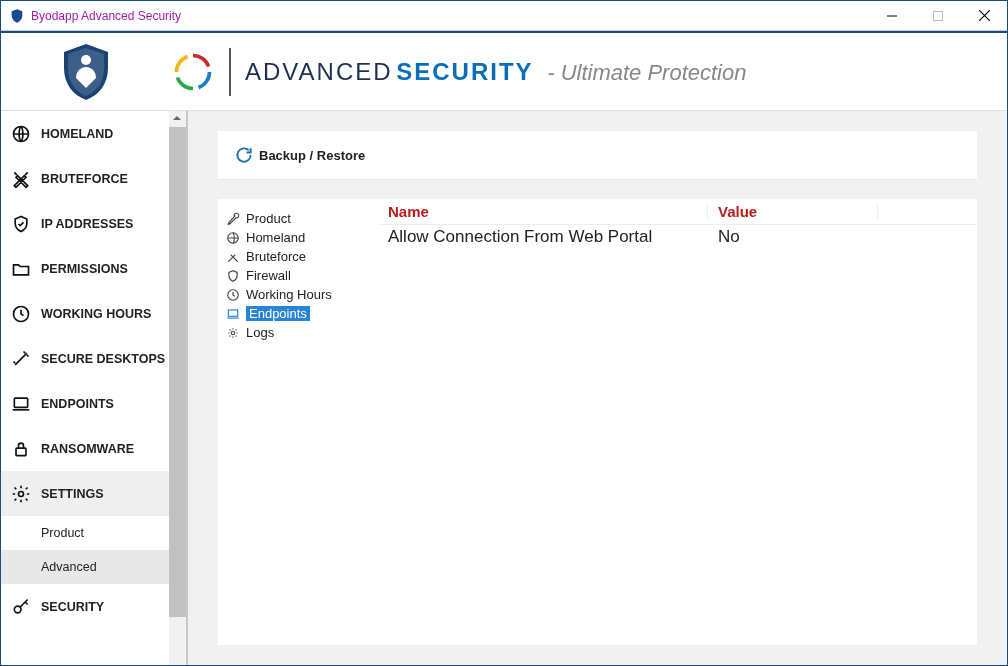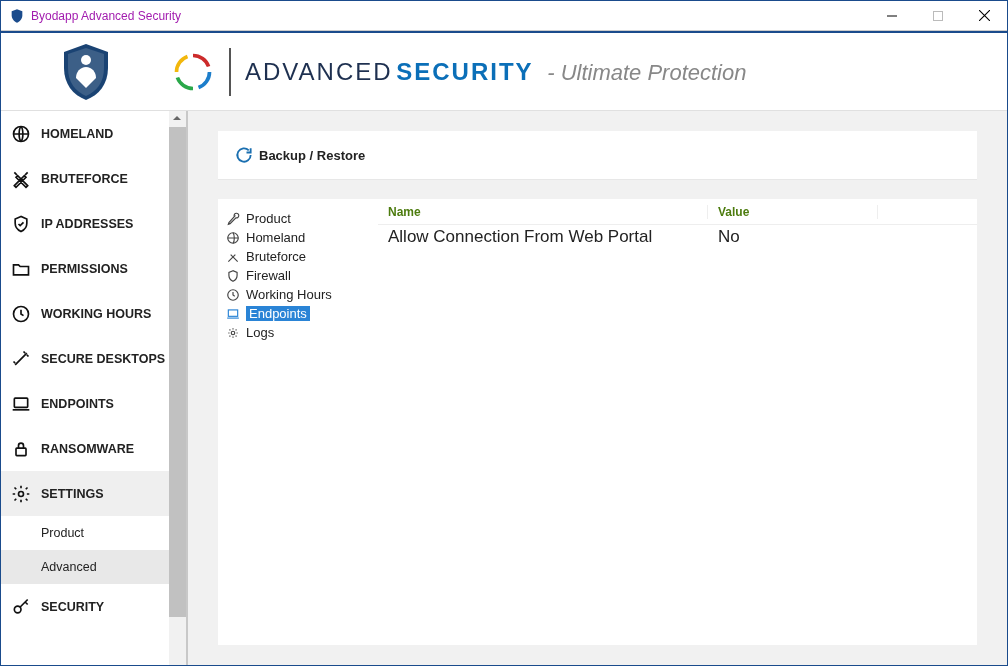--- a/index.html
+++ b/index.html
@@ -31,21 +31,21 @@
   .content { flex:1; background:#f1f1f1; padding: 20px 30px 20px 30px; display:flex; flex-direction:column; gap:20px; min-width:0; border-left: 2px solid #c8c8c8; }
   .panel { background:#fff; }
   .panel.toolbar { height:48px; display:flex; align-items:center; padding:8px 16px; gap:5px;  box-shadow: 0 1px 0 rgba(0,0,0,0.04);}
   .panel.main { flex:1; display:flex; }
   .tree { width:160px; padding:10px 6px; font-size:13px; color:#222;}
   .tree-item { display:flex; align-items:center; gap:6px; height:19px; padding:0 2px; cursor:pointer;}
   .tree-item.selected span { background:#2a84d6; color:#fff; padding:0 3px;}
   .tree-item.selected svg { color:#2a84d6;}
   .grid { flex:1; display:flex; flex-direction:column; }
   .grid-head { display:flex; height:26px; align-items:center; border-bottom:1px solid #eee;}
-  .grid-head .col { font-weight:600; color:#4d7c0f; padding:0 10px; font-size:12px; border-right:1px solid #eee; display:flex; align-items:center;}
+  .grid-head .col { font-weight:600; color:#b91c1c; padding:0 10px; font-size:15px; border-right:1px solid #eee; display:flex; align-items:center;}
   .grid-row { display:flex; height:24px; align-items:center; }
   .grid-row .col { padding:0 10px; font-size:17px; color:#222; }
   .col.name { flex: 0 0 330px;}
   .col.value { flex: 0 0 170px;}
   .toolbar-label { font-weight:600; font-size:13px; color:#222;}
   .refresh-btn { color:#1a6fb0; cursor:pointer;}
   .icon { display:inline-flex; }
 </style>
 </head>
 <body>

